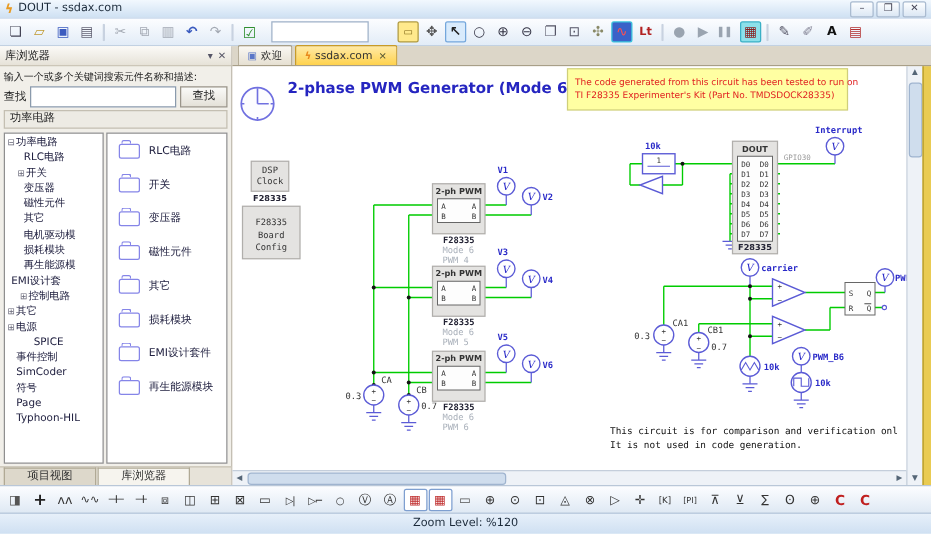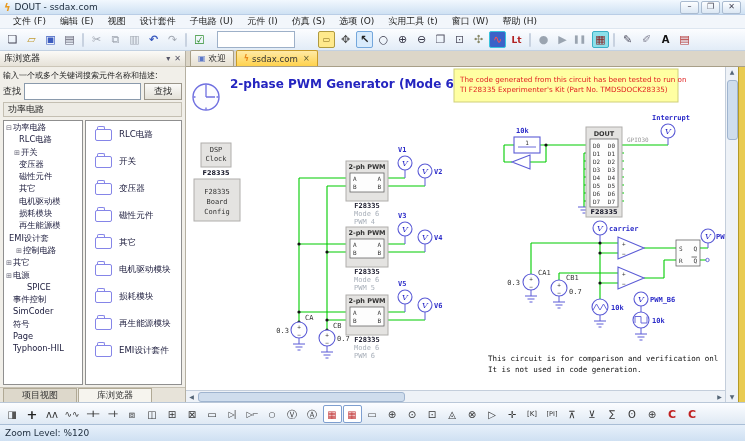--- a/index.html
+++ b/index.html
@@ -54,21 +54,21 @@
   .hthumb{height:8px;width:205px;background:#cfdded;border:1px solid #9fb4cf;border-radius:3px;margin:0 1px;}
   .harrow{width:11px;text-align:center;}
   .vscroll{width:13px;background:#eef2f7;border-left:1px solid #c4cedb;display:flex;flex-direction:column;align-items:center;font-size:6px;color:#567;box-sizing:border-box;}
   .vthumb{width:9px;height:58px;background:#cfdded;border:1px solid #9fb4cf;border-radius:3px;margin-top:3px;}
   .varrow{height:10px;line-height:10px;}
   .yellow-strip{width:6px;background:#e9cb52;border-left:1px solid #b49a28;}
   
   .elem-toolbar{height:22px;background:linear-gradient(#fcfdff,#dfe9f4);border-top:1px solid #b9c7d8;display:flex;align-items:center;padding:0 2px;overflow:hidden;box-sizing:border-box;}
   .ebi{min-width:19px;height:18px;line-height:17px;text-align:center;font-size:10px;color:#333;margin:0 .5px;border:1px solid transparent;border-radius:2px;box-sizing:border-box;display:inline-block;white-space:nowrap;}
   
-  .statusbar{height:17px;background:linear-gradient(#e7f0fa,#cfe0f2);border-top:1px solid #a9bed6;display:flex;align-items:center;padding:0 5px;color:#1b2a3a;box-sizing:border-box;}
+  .statusbar{height:17px;background:linear-gradient(#e7f0fa,#cfe0f2);border-top:1px solid #a9bed6;display:flex;align-items:center;padding:0 5px;color:#1b2a3a;box-sizing:border-box;justify-content:center;}
   
   .w{stroke:#00cc00;stroke-width:1.1;fill:none;}
   .bw{stroke:#5b5bd6;stroke-width:1;fill:none;}
   .cmp{fill:#fff;stroke:#5b5bd6;stroke-width:1.1;}
   .blk{fill:#e4e3e1;stroke:#b0aeab;stroke-width:1;}
   .inb{fill:#fdfdfd;stroke:#666;stroke-width:.8;}
   .dot{fill:#141414;}
   .t6{font:6px "DejaVu Sans Mono",monospace;}
   .t7{font:7px "DejaVu Sans Mono",monospace;}
   .t7b{font:bold 7px "DejaVu Sans Mono",monospace;}
@@ -89,33 +89,20 @@
   <div class="titlebar">
     <span class="app-icon">ϟ</span>
     <span class="title-text">DOUT - ssdax.com</span>
     <span class="winctl">
       <span>–</span>
       <span>❐</span>
       <span>✕</span>
     </span>
   </div>
 
-  <div class="menubar">
-    <span class="menu-item">文件 (F)</span>
-      <span class="menu-item">编辑 (E)</span>
-      <span class="menu-item">视图</span>
-      <span class="menu-item">设计套件</span>
-      <span class="menu-item">子电路 (U)</span>
-      <span class="menu-item">元件 (I)</span>
-      <span class="menu-item">仿真 (S)</span>
-      <span class="menu-item">选项 (O)</span>
-      <span class="menu-item">实用工具 (t)</span>
-      <span class="menu-item">窗口 (W)</span>
-      <span class="menu-item">帮助 (H)</span>
-  </div>
 
   <div class="toolbar">
     <span style="display:flex;align-items:center">
       <span class="tbi" style="color:#445">❏</span>
         <span class="tbi" style="color:#c09a30">▱</span>
         <span class="tbi" style="color:#3b5bbf">▣</span>
         <span class="tbi" style="color:#667">▤</span>
         <span class="tbi" style="width:1px;min-width:1px;height:14px;background:#c8d2e0;margin:0 3px"></span>
         <span class="tbi" style="color:#a2a8b2">✂</span>
         <span class="tbi" style="color:#a2a8b2">⧉</span>
@@ -268,38 +255,34 @@
             <div class="folder-item">
               <span class="folder-ico"></span>
               <span>磁性元件</span>
             </div>
 
             <div class="folder-item">
               <span class="folder-ico"></span>
               <span>其它</span>
             </div>
 
-            <div class="folder-item">
-              <span class="folder-ico"></span>
-              <span>电机驱动模块</span>
-            </div>
 
             <div class="folder-item">
               <span class="folder-ico"></span>
               <span>损耗模块</span>
             </div>
 
             <div class="folder-item">
               <span class="folder-ico"></span>
+              <span>EMI设计套件</span>
+            </div>
+
+            <div class="folder-item">
+              <span class="folder-ico"></span>
               <span>再生能源模块</span>
-            </div>
-
-            <div class="folder-item">
-              <span class="folder-ico"></span>
-              <span>EMI设计套件</span>
             </div>
 
         </div>
       </div>
       <div class="sb-tabs">
         <span class="sb-tab">项目视图</span>
         <span class="sb-tab active">库浏览器</span>
       </div>
     </div>
 

